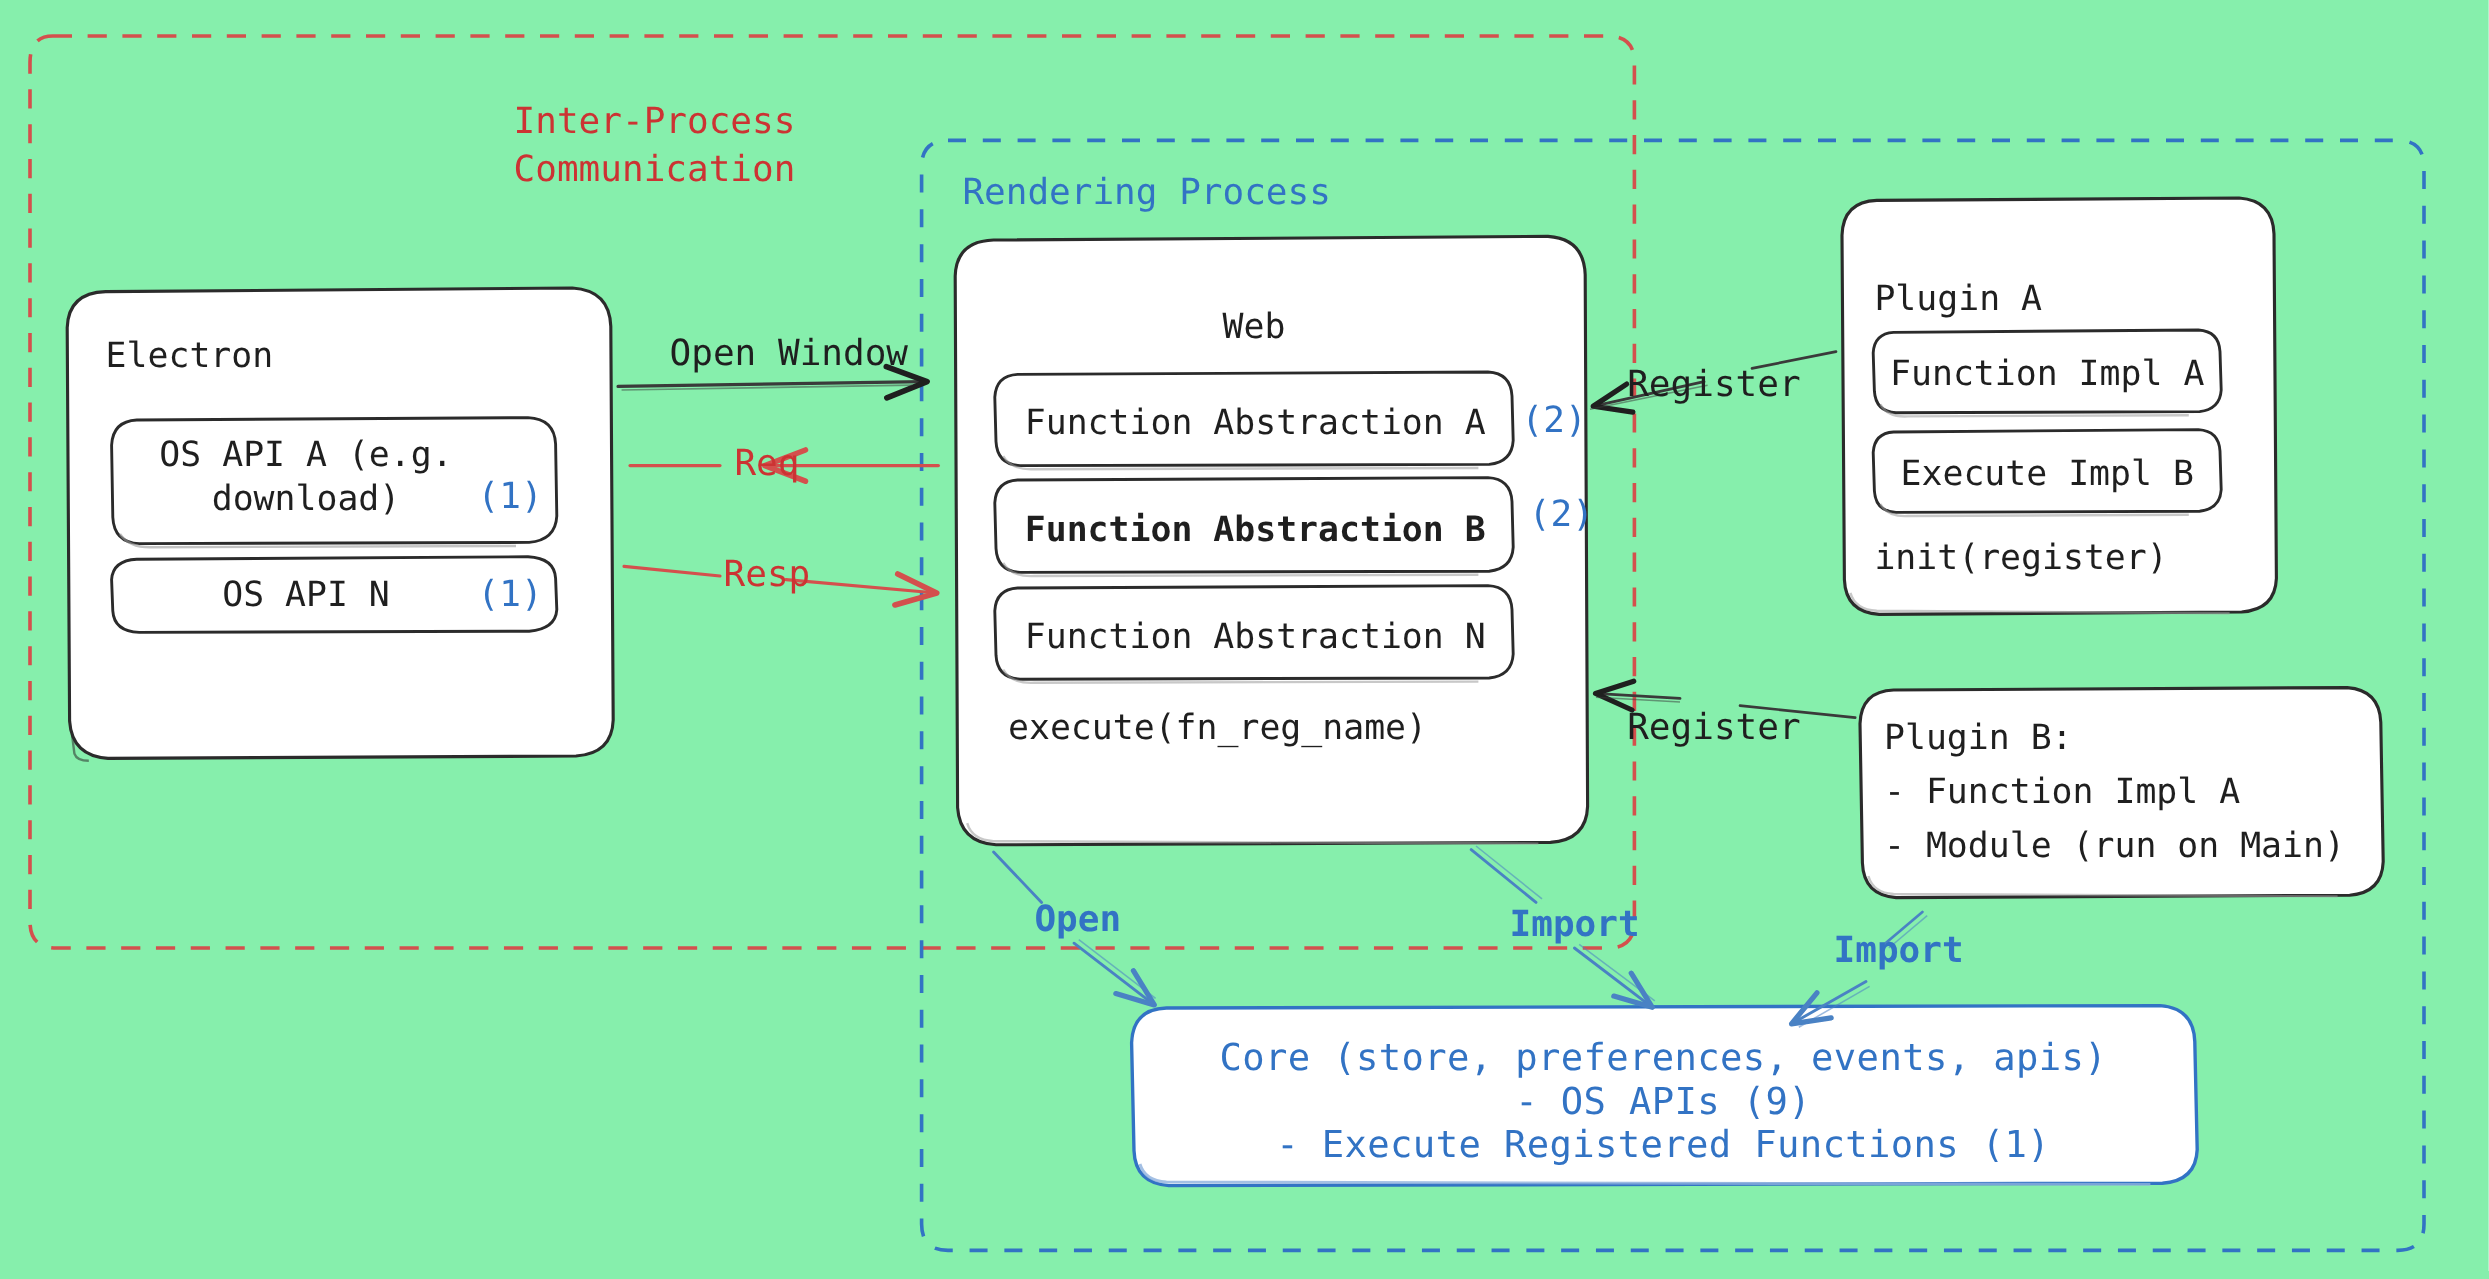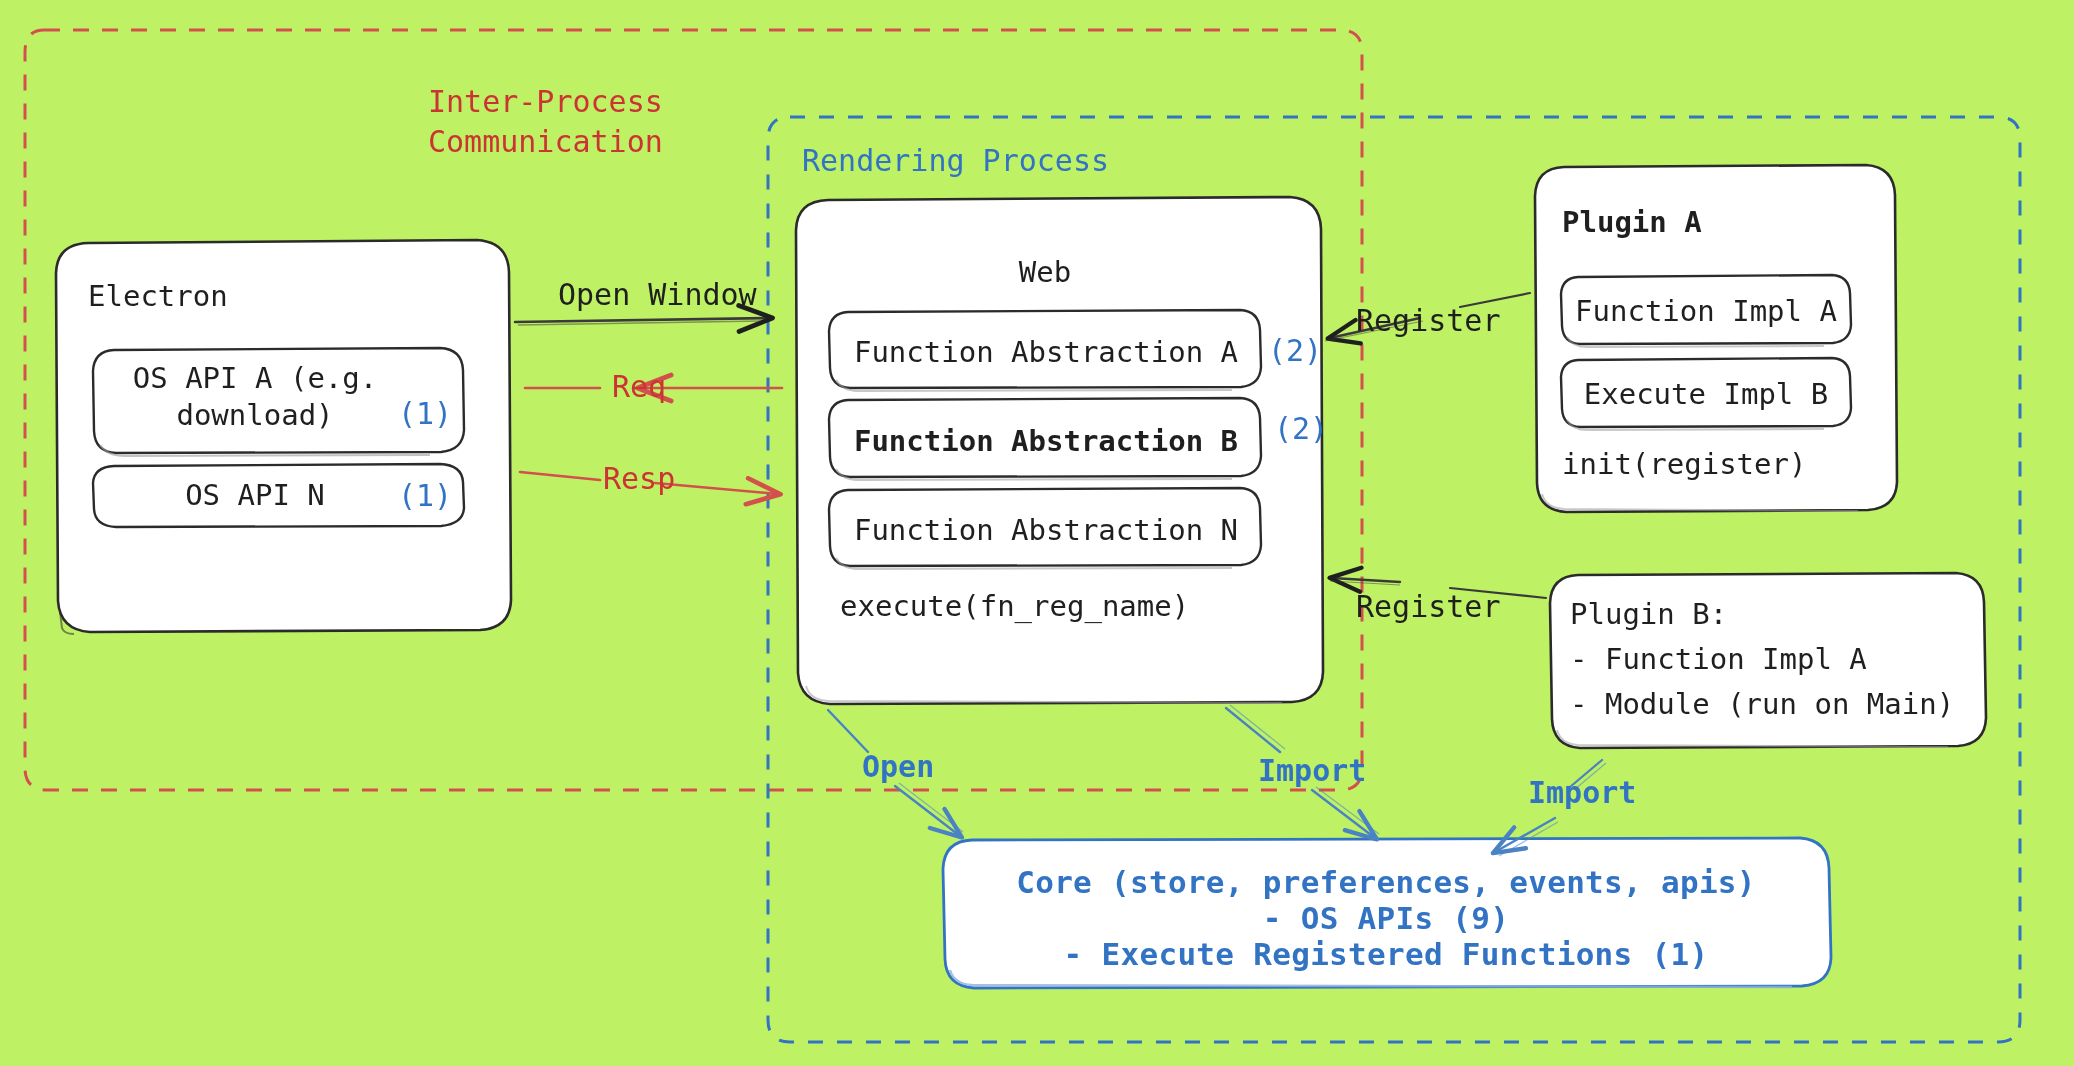--- a/index.html
+++ b/index.html
@@ -4,21 +4,21 @@
 <style>
   html, body {
     margin: 0;
     padding: 0;
     background: #ffffff;
   }
   #canvas {
     position: relative;
     width: 2074px;
     height: 1066px;
-    background: #bef264;
+    background: #86efac;
     font-family: "DejaVu Sans Mono", "Liberation Mono", monospace;
     overflow: hidden;
   }
   svg.layer {
     position: absolute;
     top: 0; left: 0;
     width: 2074px;
     height: 1066px;
     pointer-events: none;
   }
@@ -32,21 +32,21 @@
   .lbl.center { text-align: center; }
   .red   { color: #cc3333; }
   .blue  { color: #3273c4; }
   .bluebold { color: #3273c4; font-weight: bold; }
   .t-ipc   { font-size: 30px; line-height: 1.32; }
   .t-rp    { font-size: 30px; }
   .t-box   { font-size: 29px; }
   .t-sm    { font-size: 29px; }
   .t-num   { font-size: 30px; }
   .t-edge  { font-size: 30px; }
-  .t-core  { font-size: 31px; font-weight: bold; line-height: 1.38; letter-spacing: 0.3px; }
+  .t-core  { font-size: 31px; font-weight: normal; line-height: 1.38; letter-spacing: 0.3px; }
 </style>
 </head>
 <body>
 
 <div id="canvas">
 
   <svg class="layer" viewBox="0 0 2074 1066">
     <defs>
       <marker id="ah-black" markerWidth="16" markerHeight="16" refX="13" refY="6" orient="auto">
         <path d="M1,1 L14,6 L1,11" fill="none" stroke="#1f1f1f" stroke-width="1.8" stroke-linecap="round" stroke-linejoin="round"></path>
@@ -207,21 +207,21 @@
   <div class="lbl t-sm center" style="left:836px; top:334px; width:420px;">Function Abstraction A</div>
   <div class="lbl t-num blue" style="left:1268px; top:332px;">(2)</div>
 
   <div class="lbl t-sm center" style="left:836px; top:423px; width:420px;font-weight:bold;">Function Abstraction B</div>
   <div class="lbl t-num blue" style="left:1274px; top:410px;">(2)</div>
 
   <div class="lbl t-sm center" style="left:836px; top:512px; width:420px;">Function Abstraction N</div>
 
   <div class="lbl t-sm" style="left:840px; top:588px;">execute(fn_reg_name)</div>
 
-  <div class="lbl t-box" style="left:1562px; top:204px;font-weight:bold;">Plugin A</div>
+  <div class="lbl t-box" style="left:1562px; top:230px;">Plugin A</div>
   <div class="lbl t-sm center" style="left:1565px; top:293px; width:282px;">Function Impl A</div>
   <div class="lbl t-sm center" style="left:1565px; top:376px; width:282px;">Execute Impl B</div>
   <div class="lbl t-sm" style="left:1562px; top:446px;">init(register)</div>
 
   <div class="lbl t-sm" style="left:1570px; top:596px;">Plugin B:</div>
   <div class="lbl t-sm" style="left:1570px; top:641px;">- Function Impl A</div>
   <div class="lbl t-sm" style="left:1570px; top:686px;">- Module (run on Main)</div>
 
   <div class="lbl t-core blue center" style="left:948px; top:861px; width:876px;">Core (store, preferences, events, apis)</div>
   <div class="lbl t-core blue center" style="left:948px; top:897px; width:876px;">- OS APIs (9)</div>

